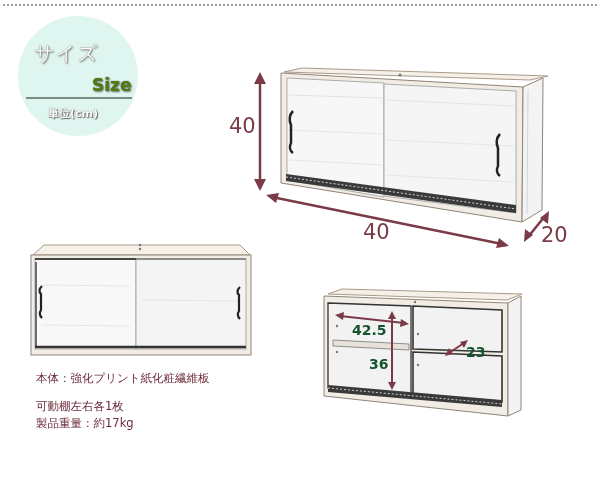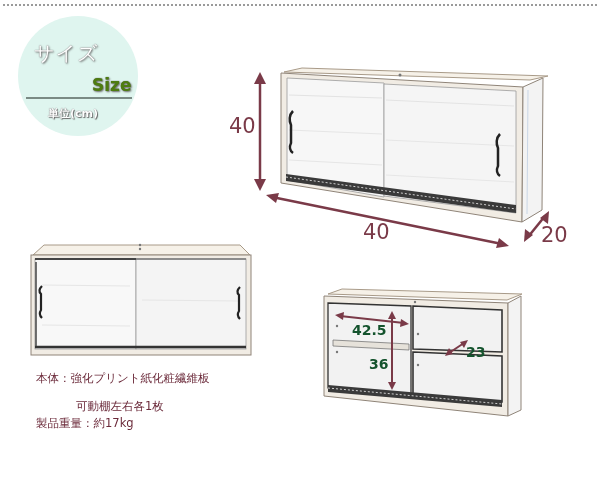--- a/index.html
+++ b/index.html
@@ -125,14 +125,14 @@
   <line x1="449" y1="353" x2="464" y2="343" stroke="#7a3a48" stroke-width="2"></line>
   <polygon points="445,356 449,348 453,354" fill="#7a3a48"></polygon>
   <polygon points="468,340 464,348 460,342" fill="#7a3a48"></polygon>
 </svg>
 
 <div class="dim-red" style="left:352px;top:322px;">42.5</div>
 <div class="dim-red" style="left:369px;top:356px;">36</div>
 <div class="dim-red" style="left:466px;top:344px;">23</div>
 
 <div class="spec" style="top:370px;">本体：強化プリント紙化粧繊維板</div>
-<div class="spec" style="top:398px;margin-left:40px;">可動棚左右各1枚</div>
+<div class="spec" style="top:398px;">可動棚左右各1枚</div>
 <div class="spec" style="top:415px;">製品重量：約17kg</div>
 
 </body></html>

